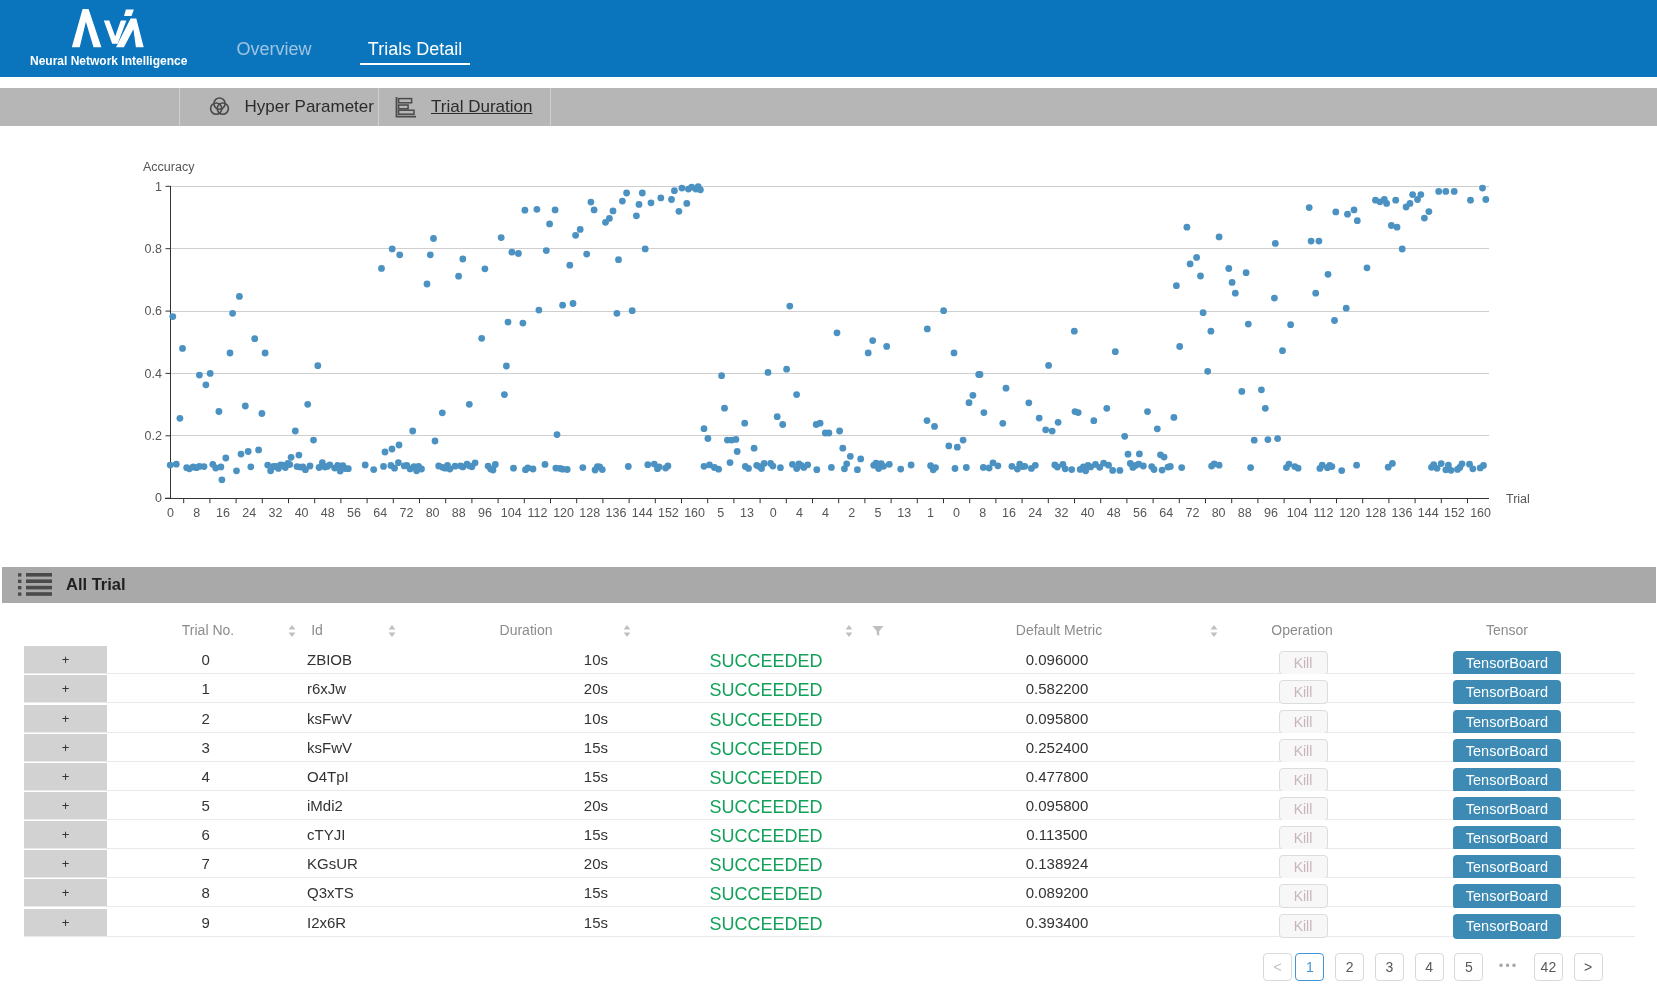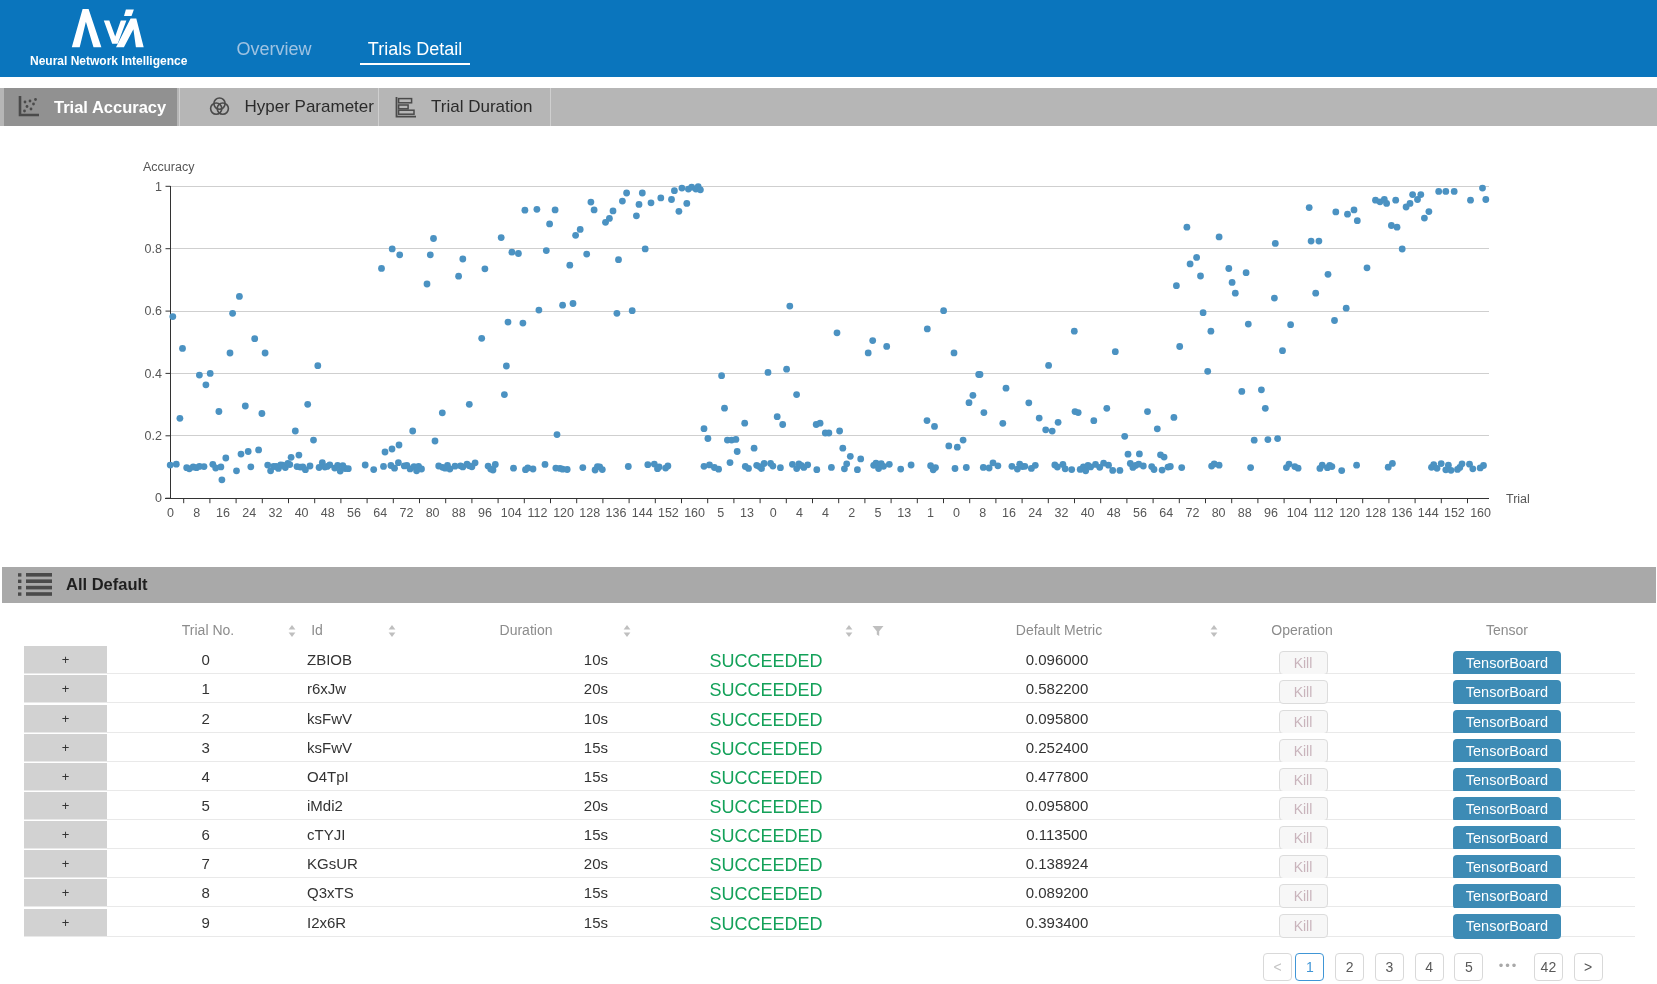--- a/index.html
+++ b/index.html
@@ -3,21 +3,21 @@
 *{margin:0;padding:0;box-sizing:border-box;}
 html,body{width:1657px;height:984px;background:#fff;font-family:"Liberation Sans",sans-serif;overflow:hidden;position:relative;}
 #hdr{position:absolute;left:0;top:0;width:1657px;height:77px;background:#0a75bd;}
 #nnitxt{position:absolute;left:30px;top:54px;width:220px;color:#fff;font-size:12px;font-weight:bold;letter-spacing:0;}
 .navtab{position:absolute;top:39px;font-size:18px;}
 #tabbar{position:absolute;left:0;top:88px;width:1657px;height:38px;background:#b6b6b6;}
 .tab{position:absolute;top:0;height:38px;display:flex;align-items:center;font-size:17px;color:#2b2b2b;}
 .tab svg{margin-right:14px;}
 #tab1{left:4px;width:173px;background:#919191;color:#fff;font-weight:bold;padding-left:14px;font-size:16.5px;}
 #tab2{left:178.5px;width:200px;padding-left:28px;border-left:1.5px solid #cfcfcf;border-right:1.5px solid #cfcfcf;}
-#tab3{left:380px;width:171px;padding-left:15px;border-right:1.5px solid #cfcfcf;}
+#tab3{left:380px;width:171px;padding-left:15px;border-right:1.5px solid #cfcfcf;text-decoration:underline;}
 #chart{position:absolute;left:0;top:140px;}
 #atbar{position:absolute;left:2px;top:567px;width:1654px;height:36px;background:#a9a9a9;}
 #atbar b{position:absolute;left:64px;top:8px;font-size:16.5px;color:#1f1f1f;}
 #thead{position:absolute;left:0;top:617px;width:1657px;height:28px;}
 #thead span{position:absolute;top:5px;font-size:14px;color:#8c8c8c;text-align:center;}
 #thead .car{width:12px;}
 #tbl{position:absolute;left:24px;top:644.6px;width:1611px;height:0;border-top:1px solid #dedede;}
 .trow{position:absolute;left:24px;width:1611px;height:29.1px;border-bottom:1px solid #e9e9e9;background:#fff;font-size:15px;color:#333;}
 .trow span{position:absolute;top:6px;}
 .expand{position:absolute;left:0;top:1px;width:83px;height:27.1px;background:#d2d2d2;text-align:center;}
@@ -44,35 +44,20 @@
         <polygon points="35.8,13.6 41.3,13.6 47.2,29.5 52.8,13.6 58.4,13.6 49.7,36.8 44.2,36.8"></polygon>
         <polygon points="48.0,40.3 62.6,11.4 68.3,11.4 75.7,40.3 67.9,40.3 65.4,22.3 55.9,40.3"></polygon>
         <polygon points="57.9,2.6 65.9,2.6 63.5,9.0 56.0,9.0"></polygon>
       </g>
     </svg>
 <div id="nnitxt">Neural Network Intelligence</div>
 <div class="navtab" style="left:236px;width:76px;color:#9fc3e2;text-align:center;">Overview</div>
 <div class="navtab" style="left:360px;width:110px;color:#fff;text-align:center;border-bottom:2px solid #fff;padding-bottom:3px;">Trials Detail</div>
 </div>
 <div id="tabbar">
-<div class="tab" id="tab1">
-      <svg width="22" height="22" viewBox="0 0 22 22">
-        <path d="M2 0 L2 19 L21 19" stroke="#4a4a4a" stroke-width="2.6" fill="none"></path>
-        <g fill="#4a4a4a">
-          <circle cx="6.5" cy="15" r="1.4"></circle>
-          <circle cx="9" cy="10.5" r="1.4"></circle>
-          <circle cx="7" cy="6" r="1.4"></circle>
-          <circle cx="12" cy="5" r="1.4"></circle>
-          <circle cx="15.5" cy="8" r="1.4"></circle>
-          <circle cx="13" cy="13" r="1.4"></circle>
-          <circle cx="17.5" cy="3.5" r="1.4"></circle>
-        </g>
-      </svg>
-      <span>Trial Accuracy</span>
-    </div>
 <div class="tab" id="tab2">
       <svg width="23" height="22" viewBox="0 0 23 22">
         <g fill="none" stroke="#4a4a4a" stroke-width="1.6">
           <circle cx="11.5" cy="7.6" r="5.6"></circle>
           <circle cx="8.2" cy="12.6" r="5.6"></circle>
           <circle cx="14.8" cy="12.6" r="5.6"></circle>
         </g>
       </svg>
       <span>Hyper Parameter</span>
     </div>
@@ -626,21 +611,21 @@
         <rect x="8" y="1" width="26" height="3.6"></rect>
         <rect x="8" y="7.4" width="26" height="3.6"></rect>
         <rect x="8" y="13.8" width="26" height="3.6"></rect>
         <rect x="8" y="20.2" width="26" height="3.6"></rect>
         <rect x="0" y="1.2" width="3.4" height="3.4"></rect>
         <rect x="0" y="7.6" width="3.4" height="3.4"></rect>
         <rect x="0" y="14" width="3.4" height="3.4"></rect>
         <rect x="0" y="20.4" width="3.4" height="3.4"></rect>
       </g>
     </svg>
-    <b>All Default</b>
+    <b>All Trial</b>
   </div>
 <div id="thead">
     <span style="left:178px;width:60px;white-space:nowrap;">Trial No.</span>
     <span class="car" style="left:286px;"><svg width="10" height="14" viewBox="0 0 10 14" style="vertical-align:-3px">
         <path d="M5 1 L8.4 5.4 L1.6 5.4 Z" fill="#bfbfbf"></path>
         <path d="M5 13 L1.6 8.6 L8.4 8.6 Z" fill="#bfbfbf"></path>
       </svg></span>
     <span style="left:307px;width:20px;">Id</span>
     <span class="car" style="left:386px;"><svg width="10" height="14" viewBox="0 0 10 14" style="vertical-align:-3px">
         <path d="M5 1 L8.4 5.4 L1.6 5.4 Z" fill="#bfbfbf"></path>

